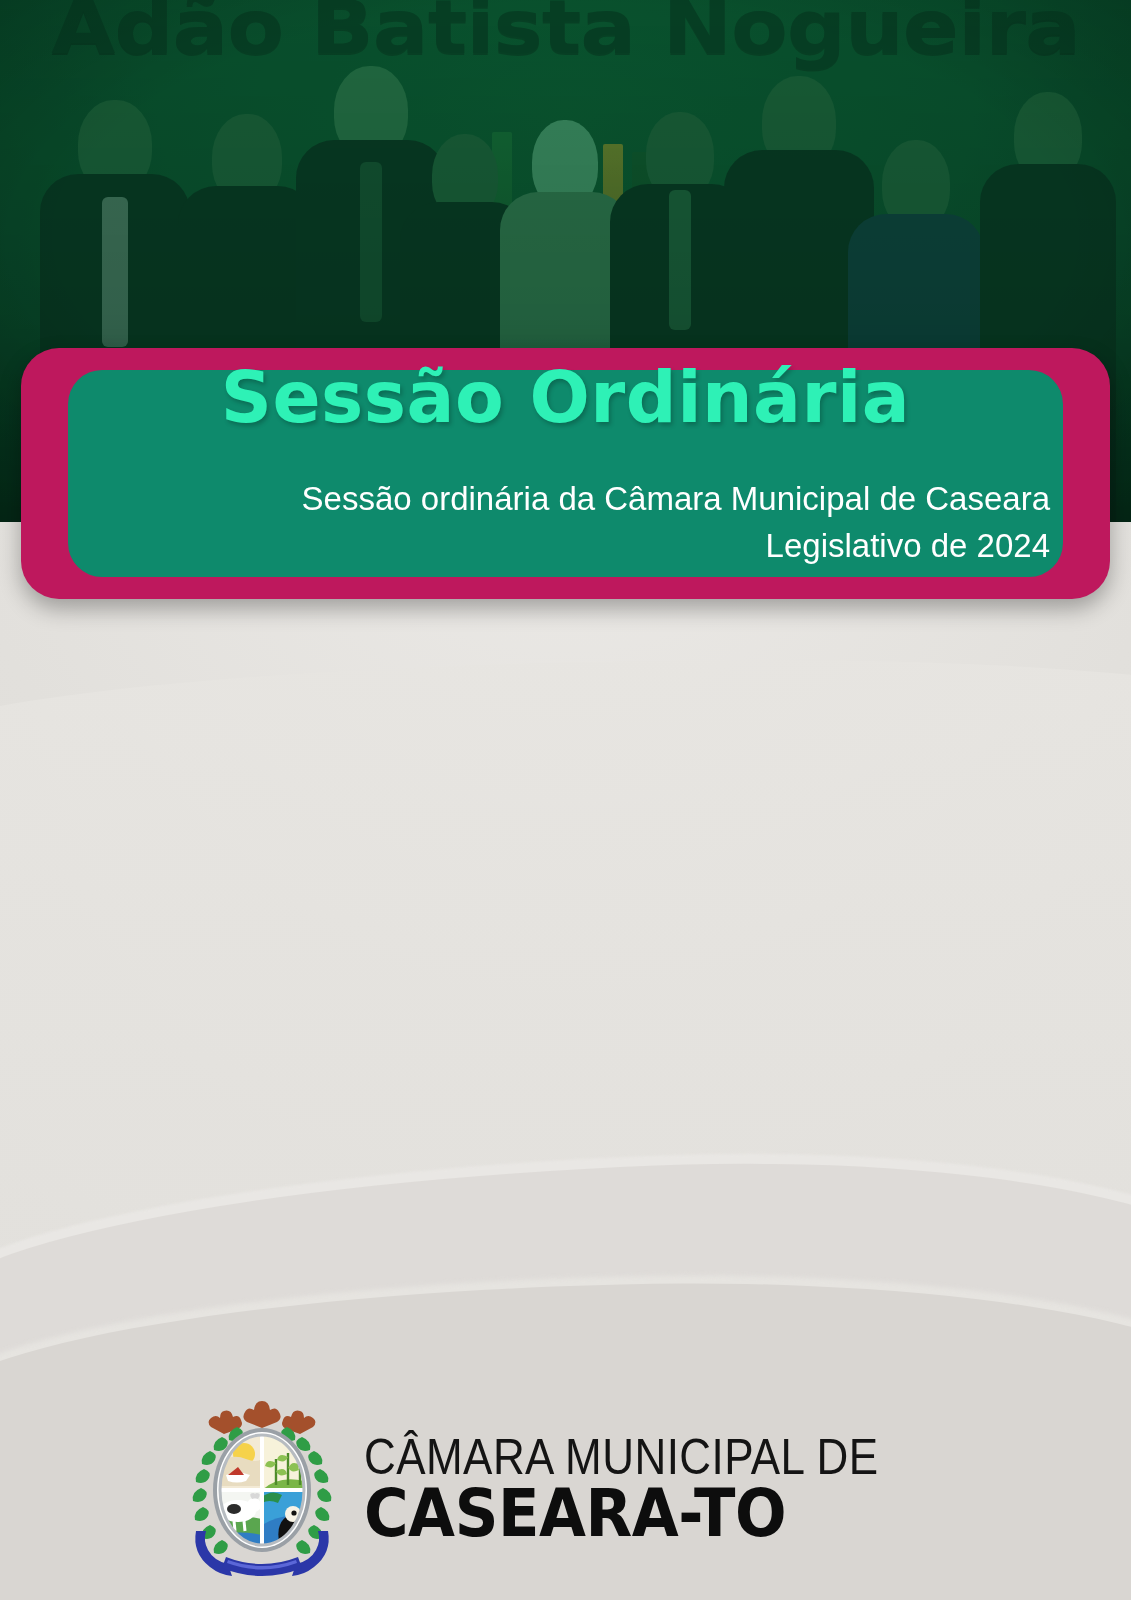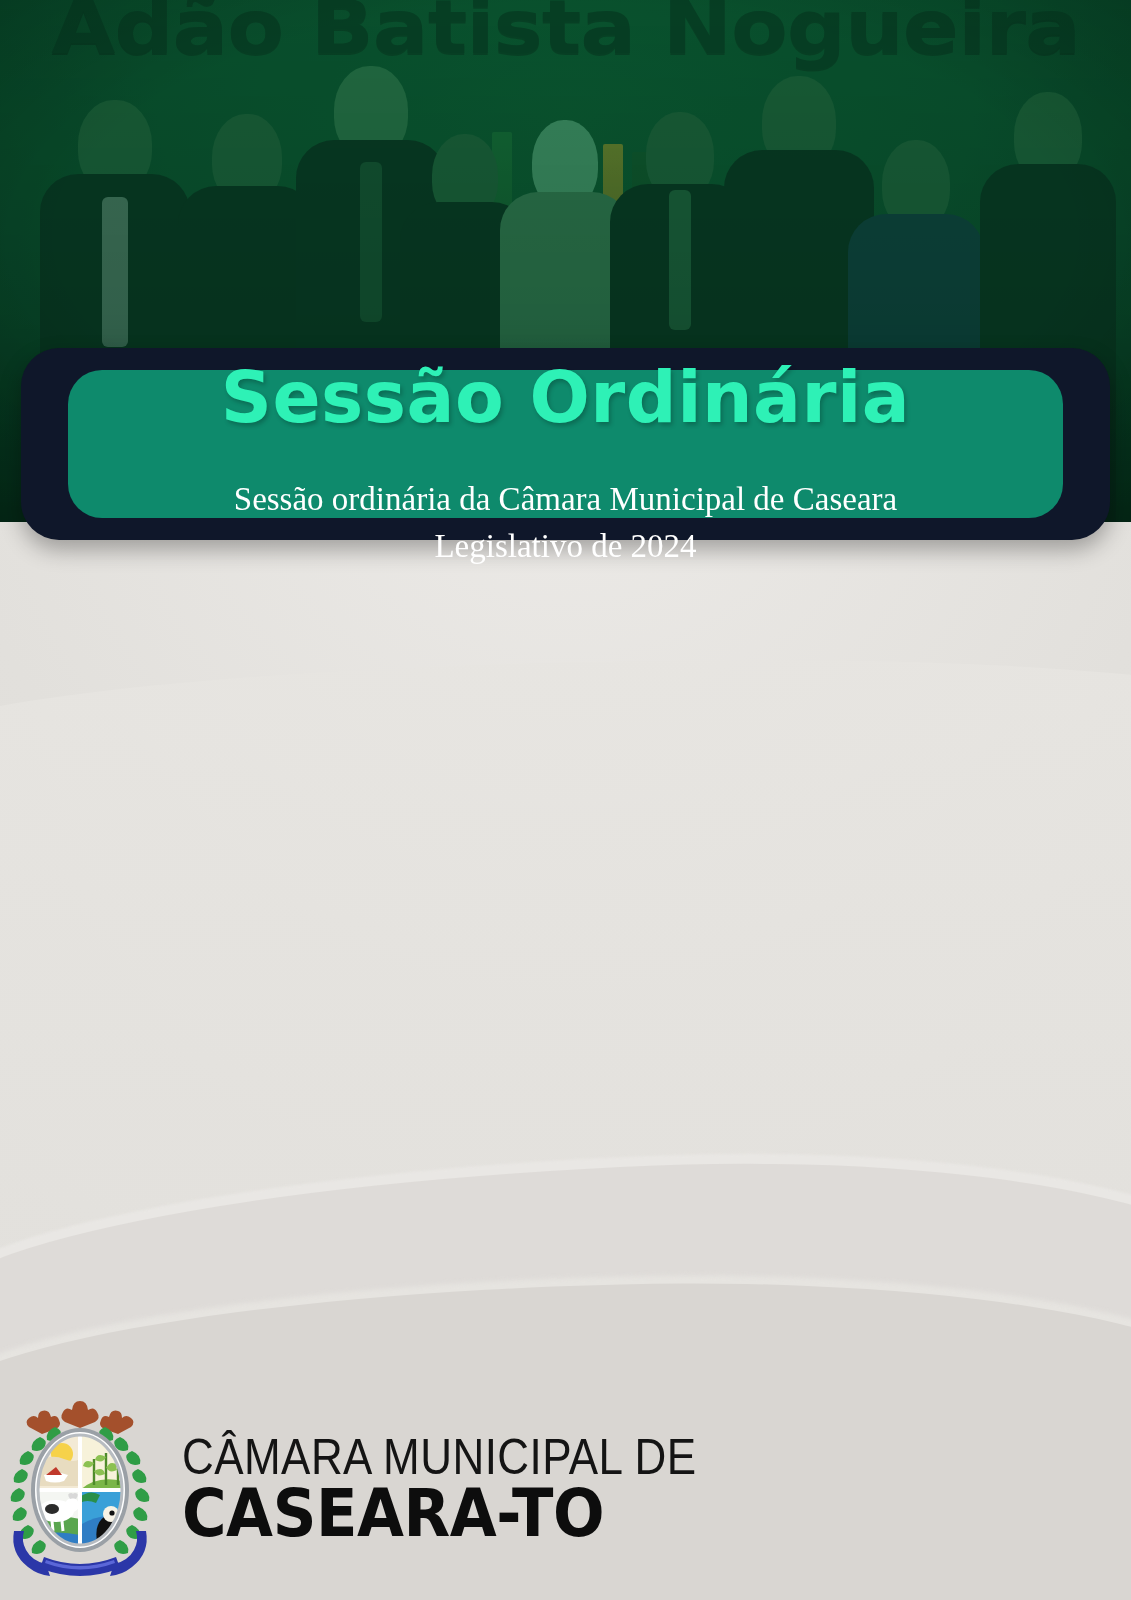--- a/index.html
+++ b/index.html
@@ -152,22 +152,22 @@
     position: absolute; inset: 0;
     background: radial-gradient(110% 110% at 50% 45%, rgba(0,0,0,0) 40%, rgba(0,0,0,.45) 100%);
   }
 
   
   .card {
     position: absolute;
     left: 21px;
     top: 348px;
     width: 1089px;
-    height: 192px;
-    background: #0f172a;
+    height: 251px;
+    background: #be185d;
     border-radius: 38px;
     box-shadow: 0 10px 22px rgba(0,0,0,.30);
   }
   .card-inner {
     position: absolute;
     left: 47px;
     top: 22px;
     right: 47px;
     bottom: 22px;
     background: #0e8a6c;
@@ -183,22 +183,22 @@
     font-size: 71px;
     line-height: 1.02;
     letter-spacing: 0.5px;
     color: #2ef1b6;
     text-shadow: 2px 3px 4px rgba(0,0,0,.22);
   }
   .card-sub {
     position: absolute;
     left: 60px; right: 60px;
     top: 128px;
-    text-align: center;
-    font-family: Liberation Serif, serif;
+    text-align: right;
+    font-family: Liberation Sans, sans-serif;
     font-weight: 400;
     font-size: 33px;
     line-height: 1.42;
     color: #ffffff;
     white-space: pre-line;
   }
 
   
   .date-block {
     position: absolute;
@@ -218,20 +218,21 @@
     text-shadow: 2px 3px 3px rgba(0,0,0,.10);
   }
 
   
   .footer-logo {
     position: absolute;
     left: 0; right: 0;
     bottom: 18px;
     display: flex;
     align-items: center;
+    justify-content: center;
     gap: 22px;
   }
   .crest { width: 160px; height: 185px; flex: 0 0 auto; }
   .logo-text { display: flex; flex-direction: column; line-height: .92; }
   .logo-line1 {
     font-family: "Liberation Sans", sans-serif;
     font-weight: 400;
     font-size: 50px;
     letter-spacing: .5px;
     color: #141414;

